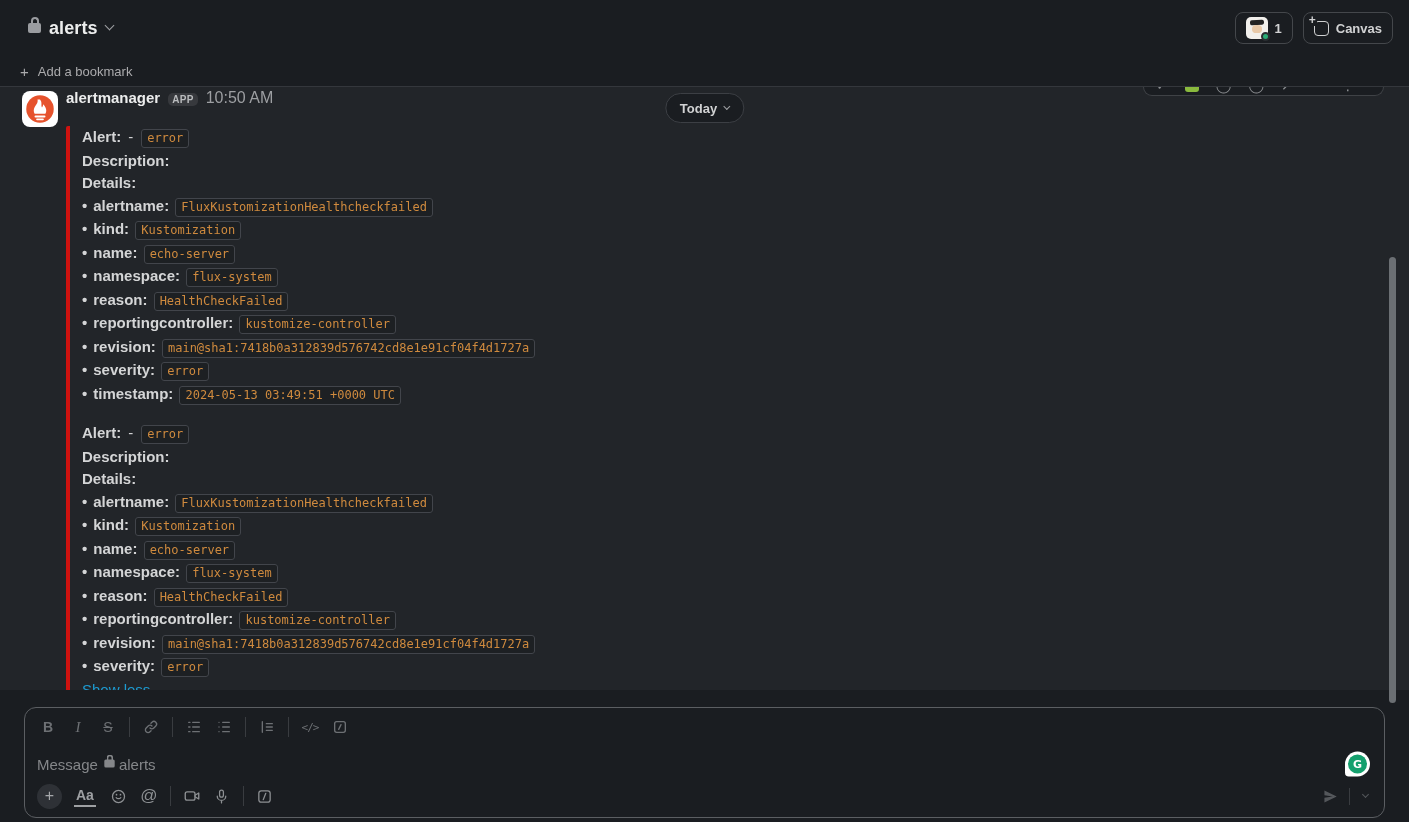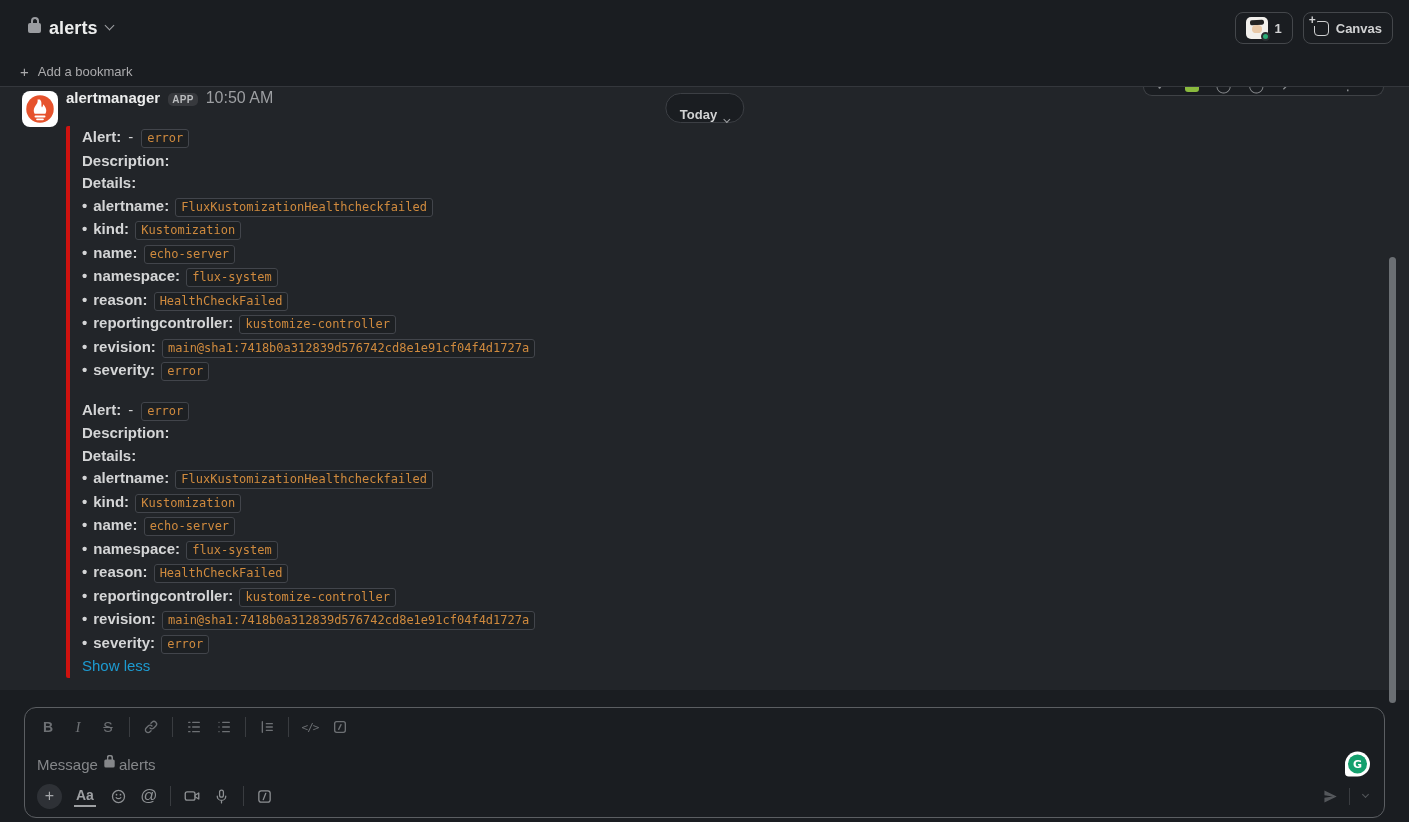--- a/index.html
+++ b/index.html
@@ -33,21 +33,21 @@
   .canvas-ic{position:relative;width:15px;height:15px;border:1.7px solid #cfd0d1;border-radius:4px;display:inline-block}
   .canvas-ic::before{content:'+';position:absolute;top:-8px;left:-7px;font-size:12px;font-weight:700;color:#cfd0d1;background:var(--page-bg);padding:0 1px;line-height:1}
 
   
   .bookmarks-bar{height:31px;display:flex;align-items:center;padding:0 20px;border-bottom:1px solid var(--border)}
   .add-bookmark{display:flex;align-items:center;gap:9px;background:none;border:none;color:var(--text-secondary);font-size:13px;cursor:pointer;font-family:inherit}
   .plus-glyph{font-size:15px;line-height:1;color:var(--text-secondary)}
 
   
   .message-viewport{position:relative;height:603px;background:var(--hover-bg);overflow:hidden}
-  .date-pill{position:absolute;top:6px;left:50%;transform:translateX(-50%);display:flex;align-items:flex-end;gap:7px;height:30px;padding:0 14px;background:var(--page-bg);border:1px solid #3c3f44;border-radius:15px;color:var(--text-primary);font-size:13px;font-weight:700;cursor:pointer;font-family:inherit;z-index:3}
+  .date-pill{position:absolute;top:6px;left:50%;transform:translateX(-50%);display:flex;align-items:center;gap:7px;height:30px;padding:0 14px;background:var(--page-bg);border:1px solid #3c3f44;border-radius:15px;color:var(--text-primary);font-size:13px;font-weight:700;cursor:pointer;font-family:inherit;z-index:3}
   .actions-clip{position:absolute;top:0;right:25px;width:241px;height:9px;border:1px solid #3f4246;border-top:none;border-radius:0 0 9px 9px;background:var(--page-bg);overflow:hidden;z-index:2;display:flex;align-items:flex-start;gap:17px;padding:0 12px}
   .frag{display:inline-block;margin-top:-9px;font-size:14px;color:#8d9093;line-height:1}
   .frag.green{width:14px;height:12px;background:var(--reaction-green);border-radius:3px;margin-top:-7px}
 
   .message{display:flex;padding:4px 20px 0 22px}
   .msg-avatar{width:36px;height:36px;border-radius:8px;background:#fff;flex:none;display:flex;align-items:center;justify-content:center;cursor:pointer}
   .msg-body{margin-left:8px;flex:1;min-width:0}
   .msg-head{display:flex;align-items:baseline;gap:8px;height:20px;margin-top:-2px}
   .sender{font-size:15px;font-weight:900;color:#eceded;cursor:pointer}
   .app-badge{font-size:10px;font-weight:700;color:#b9bbbd;background:#37393d;border-radius:5px;padding:1px 4px;letter-spacing:.3px}
@@ -194,20 +194,24 @@
   <div class="msg-line">
     <span class="b"><span class="bullet">•</span><span>revision:</span></span>
     <code class="pill">main@sha1:7418b0a312839d576742cd8e1e91cf04f4d1727a</code>
   </div>
 
   <div class="msg-line">
     <span class="b"><span class="bullet">•</span><span>severity:</span></span>
     <code class="pill">error</code>
   </div>
 
+  <div class="msg-line">
+    <span class="b"><span class="bullet">•</span><span>timestamp:</span></span>
+    <code class="pill">2024-05-13 03:49:51 +0000 UTC</code>
+  </div>
 </div>
   </div>
 
   <div class="alert-block">
     <div class="msg-line">
       <span class="b">Alert:</span><span class="dash">-</span><code class="pill">error</code>
     </div>
     <div class="msg-line"><span class="b">Description:</span></div>
     <div class="msg-line"><span class="b">Details:</span></div>
     <div class="fields">

